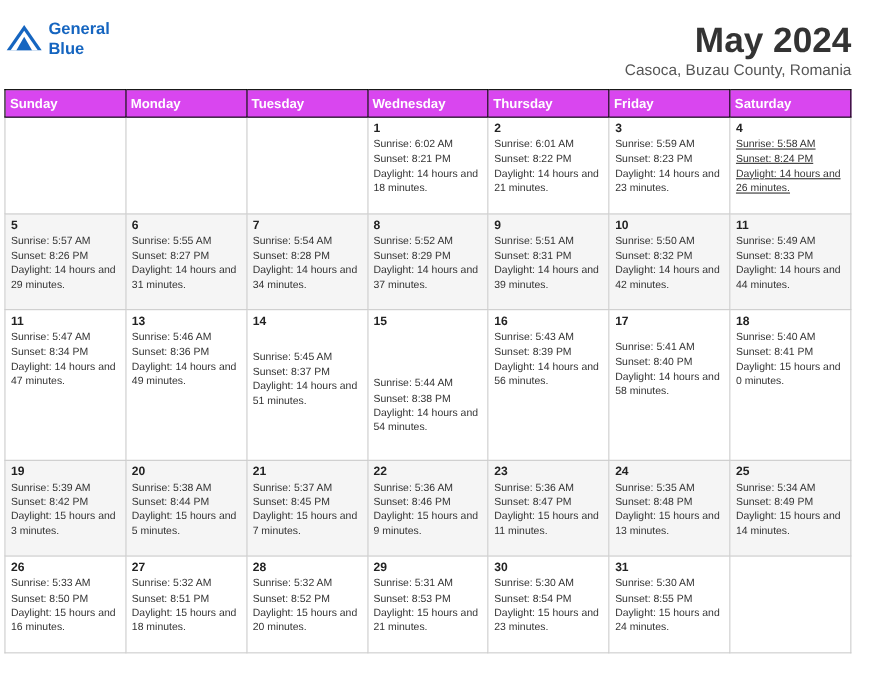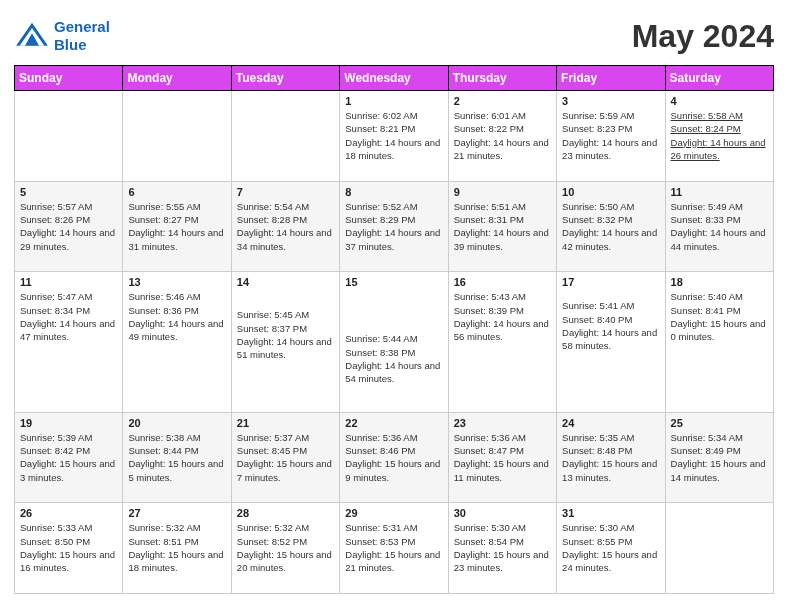--- a/index.html
+++ b/index.html
@@ -6,21 +6,21 @@
     body {
       font-family: Arial, sans-serif;
       background: #fff;
       width: 792px;
       height: 612px;
       overflow: hidden;
     }
     .page {
       width: 792px;
       height: 604px;
-      padding: 18px 18px 10px 14px;
+      padding: 18px 18px 10px 4px;
       display: flex;
       flex-direction: column;
     }
     .header {
       display: flex;
       justify-content: space-between;
       align-items: flex-start;
       margin-bottom: 10px;
     }
     .logo {
@@ -103,20 +103,21 @@
         <polygon points="20,8 34,28 6,28" fill="#fff"></polygon>
         <polygon points="20,14 28,28 12,28" fill="#1565c0"></polygon>
       </svg>
       <div class="logo-text">
         <div><span class="logo-blue">General</span></div>
         <div><span class="logo-blue">Blue</span></div>
       </div>
     </div>
     <div class="title-section">
       <div class="month-year">May 2024</div>
+      <div class="location">Casoca, Buzau County, Romania</div>
     </div>
   </div>
 
   <table class="calendar">
     <thead>
       <tr>
         <th>Sunday</th>
         <th>Monday</th>
         <th>Tuesday</th>
         <th>Wednesday</th>

